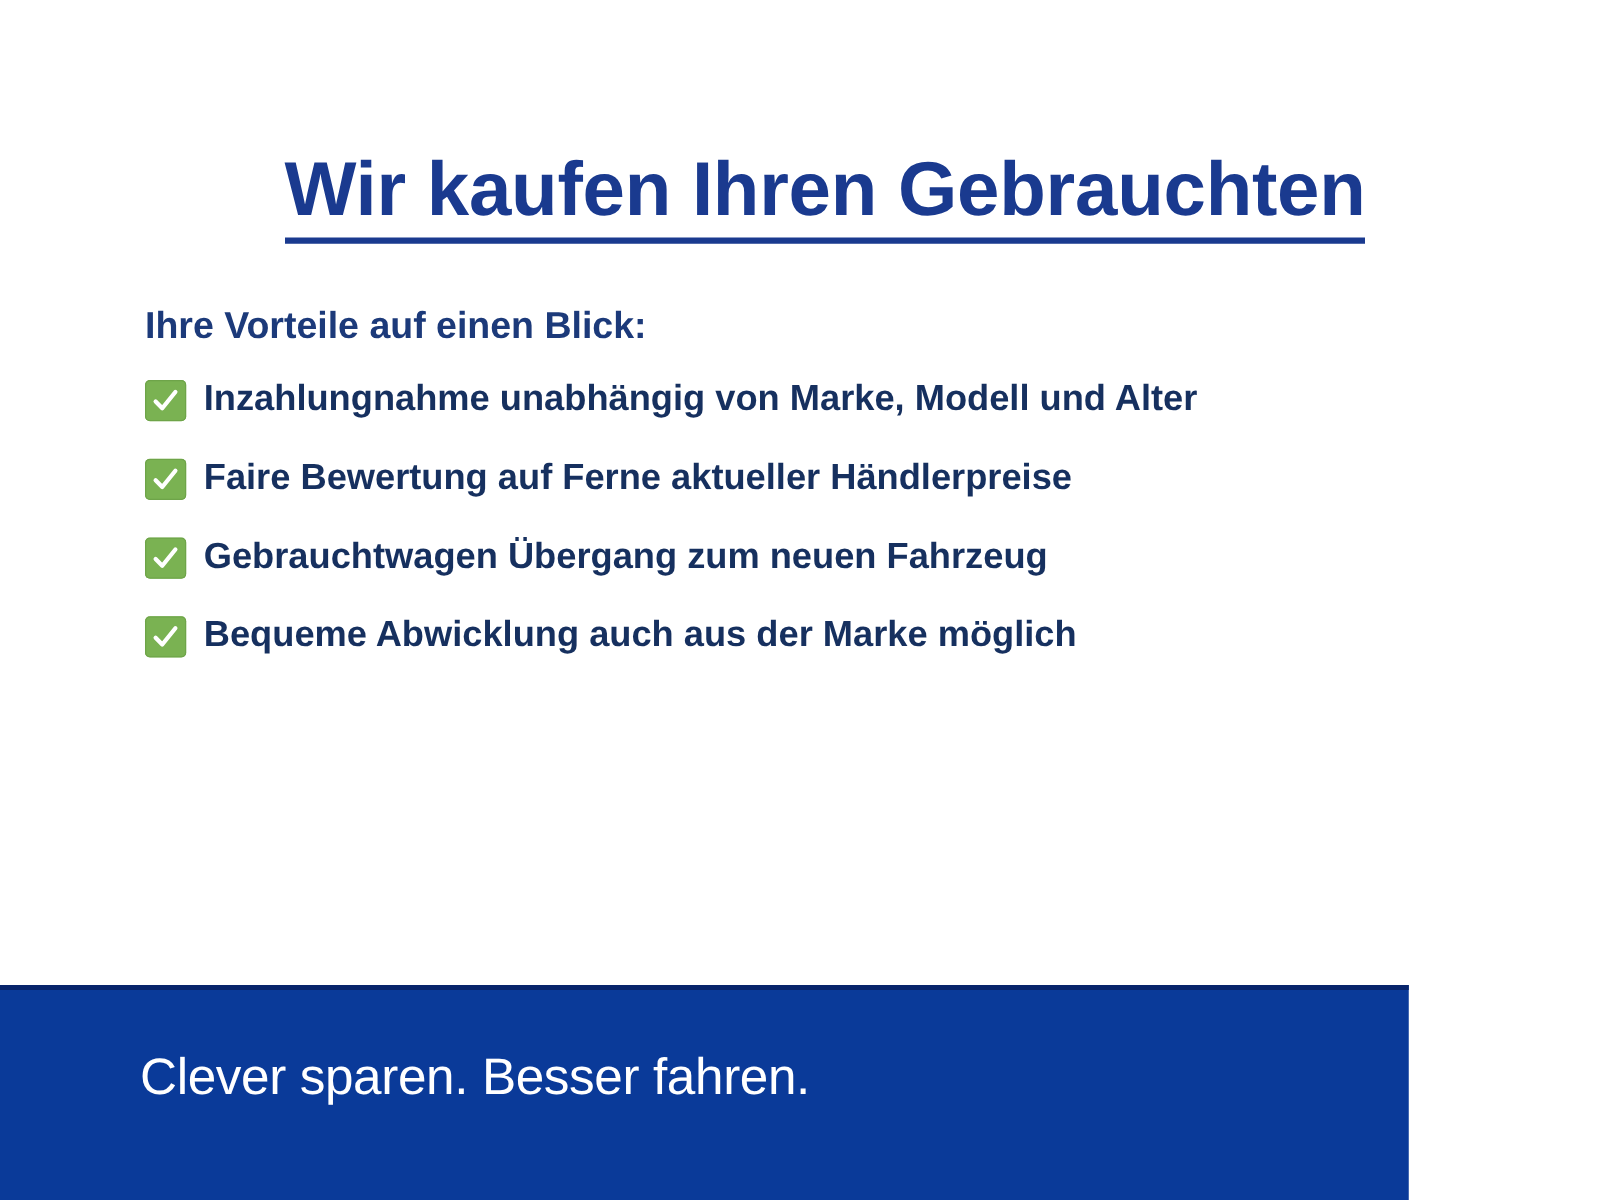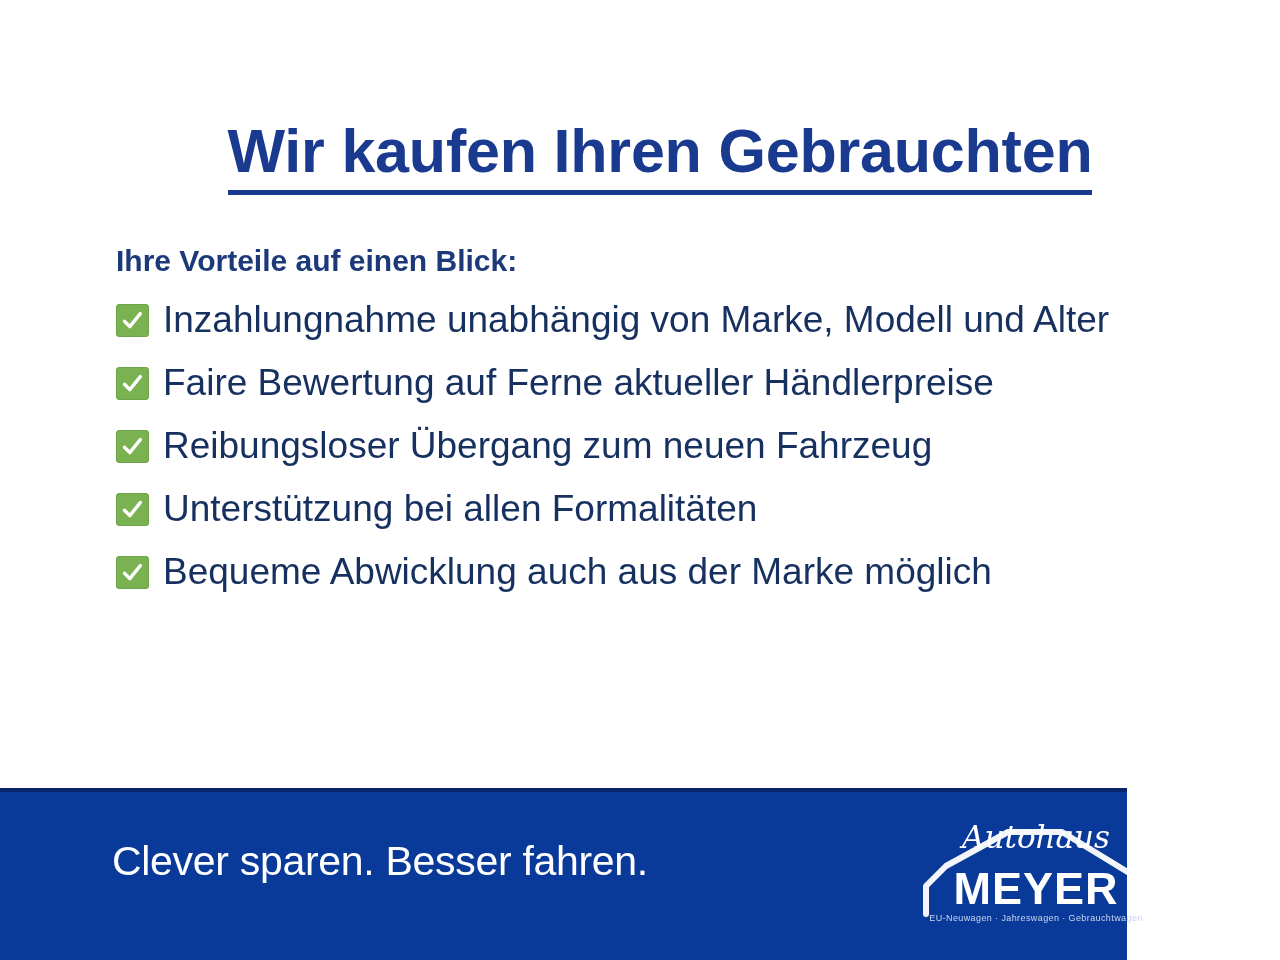--- a/index.html
+++ b/index.html
@@ -79,22 +79,22 @@
     margin-right: 14px;
     display: flex;
     align-items: center;
     justify-content: center;
     box-shadow: inset 0 0 0 1px #6ea449;
   }
   .check-icon svg {
     display: block;
   }
   .benefit-text {
-    font-size: 37px;
-    font-weight: normal;
+    font-size: 29px;
+    font-weight: bold;
     color: #16305f;
     line-height: 1.1;
     white-space: nowrap;
   }
 
   
   .footer {
     position: absolute;
     left: 0;
     bottom: 0;
@@ -182,58 +182,38 @@
         </span>
         <span class="benefit-text">Faire Bewertung auf Ferne aktueller Händlerpreise</span>
       </li>
 
       <li class="benefit-item">
         <span class="check-icon">
           <svg width="23" height="23" viewBox="0 0 23 23" aria-hidden="true">
             <path d="M3.5 12.2 L8.8 17.6 L19.3 4.6" fill="none" stroke="#ffffff" stroke-width="3.4" stroke-linecap="round" stroke-linejoin="round"></path>
           </svg>
         </span>
-        <span class="benefit-text">Reibungsloser Übergang zum neuen Fahrzeug</span>
-      </li>
-
-      <li class="benefit-item">
-        <span class="check-icon">
-          <svg width="23" height="23" viewBox="0 0 23 23" aria-hidden="true">
-            <path d="M3.5 12.2 L8.8 17.6 L19.3 4.6" fill="none" stroke="#ffffff" stroke-width="3.4" stroke-linecap="round" stroke-linejoin="round"></path>
-          </svg>
-        </span>
-        <span class="benefit-text">Unterstützung bei allen Formalitäten</span>
-      </li>
+        <span class="benefit-text">Gebrauchtwagen Übergang zum neuen Fahrzeug</span>
+      </li>
+
 
       <li class="benefit-item">
         <span class="check-icon">
           <svg width="23" height="23" viewBox="0 0 23 23" aria-hidden="true">
             <path d="M3.5 12.2 L8.8 17.6 L19.3 4.6" fill="none" stroke="#ffffff" stroke-width="3.4" stroke-linecap="round" stroke-linejoin="round"></path>
           </svg>
         </span>
         <span class="benefit-text">Bequeme Abwicklung auch aus der Marke möglich</span>
       </li>
 
     </ul>
   </div>
 
   <div class="footer">
     <div class="footer-inner">
 
       <div class="slogan">Clever sparen. Besser fahren.</div>
 
-      <div class="logo">
-        <svg width="250" height="122" viewBox="0 0 250 122" aria-hidden="true">
-
-          <path d="M14 104 L14 76 L34 56 L96 22 L150 22 L196 50 L232 72 L232 104" fill="none" stroke="#ffffff" stroke-width="6" stroke-linecap="round" stroke-linejoin="round" opacity="0.95"></path>
-
-          <text class="logo-script" x="124" y="38" text-anchor="middle">Autohaus</text>
-
-          <text class="logo-word" x="124" y="94" text-anchor="middle">MEYER</text>
-
-          <text class="logo-tag" x="124" y="111" text-anchor="middle">EU-Neuwagen · Jahreswagen · Gebrauchtwagen</text>
-        </svg>
-      </div>
 
     </div>
   </div>
 
 </div>
 
 </body></html>

